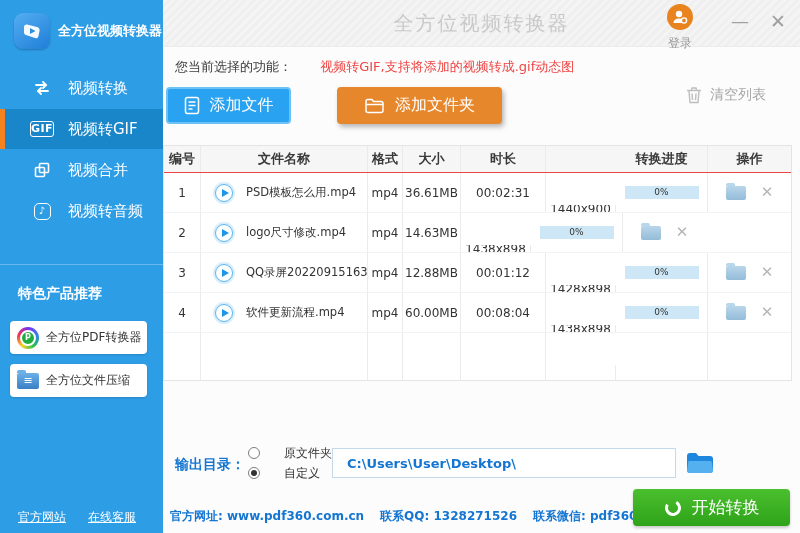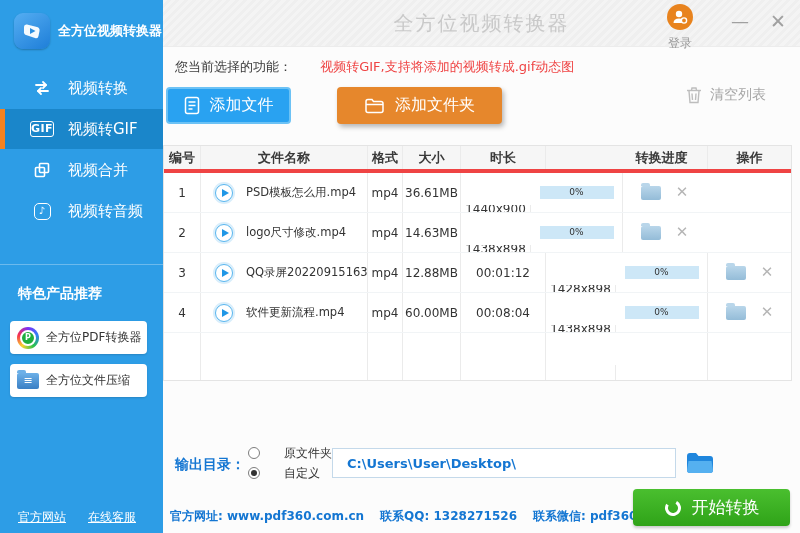--- a/index.html
+++ b/index.html
@@ -70,21 +70,21 @@
   .clear-label { font-size:14px; color:#a6a6a6; }
 
   
   .ftable { position:absolute; left:163px; top:145px; width:629px; background:#fff; border:1px solid #e4e4e4; }
   .trow { display:flex; }
   .c { border-right:1px solid #ebebeb; display:flex; align-items:center; justify-content:center;
     font-size:12px; color:#333; overflow:hidden; }
   .c:last-child { border-right:none; }
   .c0{width:37px;} .c1{width:167px;} .c2{width:35px;} .c3{width:58px;}
   .c4{width:85px;} .c5{width:70px;margin-top:32px;} .c6{width:92px;} .c7{width:83px;}
-  .thead { height:27px; background:#f6f6f6; border-bottom:4px solid #ef4444;justify-content:center; }
+  .thead { height:27px; background:#f6f6f6; border-bottom:1px solid #ef4444;justify-content:center; }
   .thead .c { font-size:13px; font-weight:bold; color:#3a3a3a; }
   .tdata { height:40px; border-bottom:1px solid #f1f4f6; }
   .tempty { height:47px; }
   .name-cell { justify-content:flex-start; padding-left:14px; gap:13px; white-space:nowrap; }
   .play { width:18px; height:18px; flex:0 0 18px; border-radius:50%; background:#fff; border:1px solid #59b6ef;
     box-shadow:0 0 0 2px #d9eefb; position:relative; cursor:pointer; }
   .play::after { content:""; position:absolute; left:6px; top:4px; border-left:7px solid #1f97e6;
     border-top:4px solid transparent; border-bottom:4px solid transparent; }
   .fname { font-size:11.5px; color:#333; overflow:hidden; }
   .pbar { width:74px; height:13px; background:#cde7f7; text-align:center; font-size:9px; line-height:13px; color:#333; }
@@ -249,20 +249,21 @@
     </div>
 
     <div class="trow tdata">
       <div class="c c0">1</div>
       <div class="c c1 name-cell">
         <span class="play"></span>
         <span class="fname">PSD模板怎么用.mp4</span>
       </div>
       <div class="c c2">mp4</div>
       <div class="c c3">36.61MB</div>
+      <div class="c c4">00:02:31</div>
       <div class="c c5">1440x900</div>
       <div class="c c6">
           <span class="pbar">0%</span>
         </div>
       <div class="c c7 ops">
         <span class="fold-ic"></span>
         <span class="del-x">✕</span>
       </div>
     </div>
 

